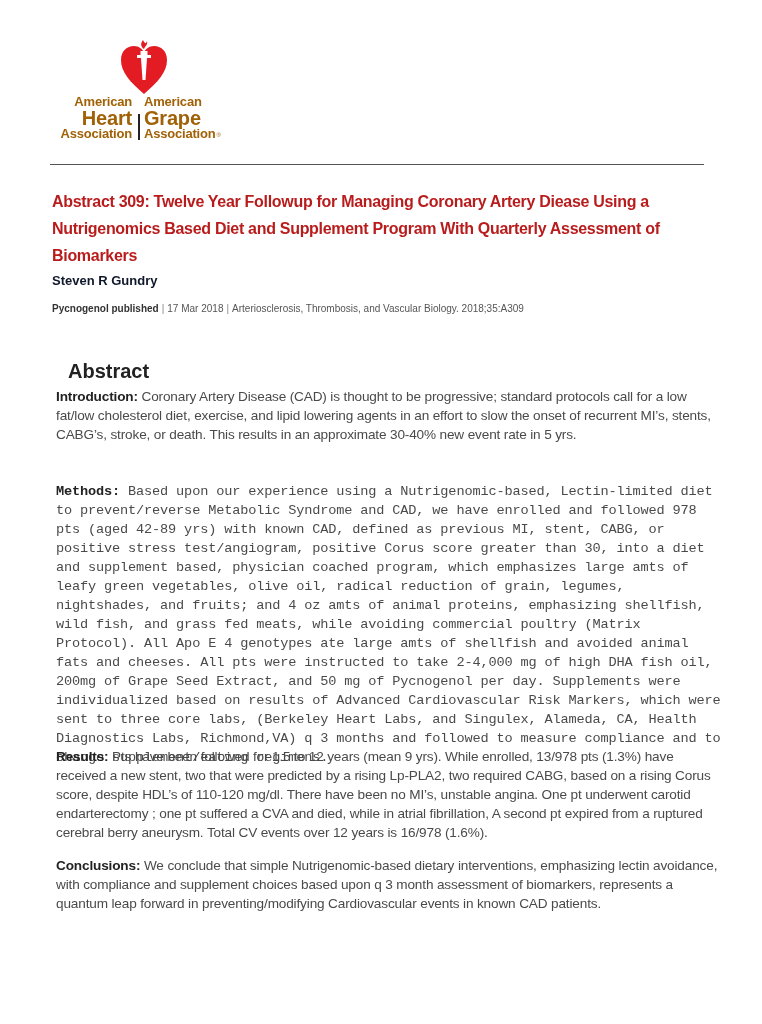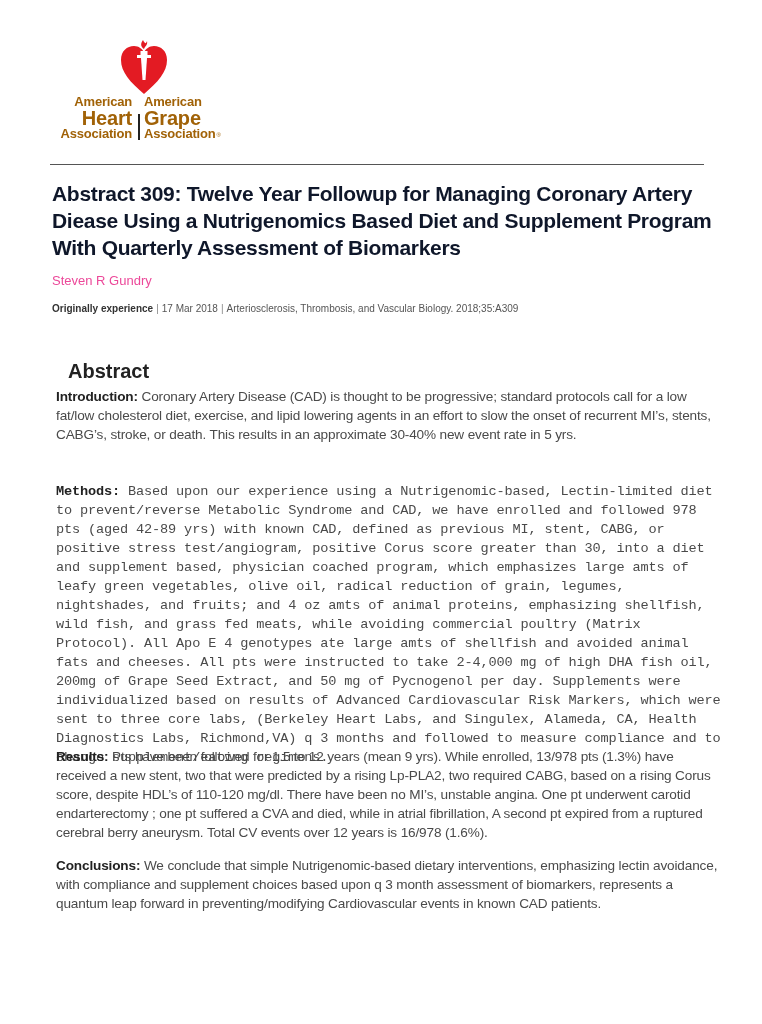--- a/index.html
+++ b/index.html
@@ -68,36 +68,36 @@
       position: absolute;
       left: 50px;
       top: 164px;
       width: 654px;
       height: 1px;
       background: #555;
     }
     .title {
       position: absolute;
       left: 52px;
-      top: 180px;
+      top: 188px;
       width: 670px;
       margin: 0;
-      font-size: 21px;
+      font-size: 16px;
       line-height: 27px;
       font-weight: bold;
-      color: #0f172a;
+      color: #b91c1c;
       letter-spacing: -0.3px;
     }
     .author {
       position: absolute;
       left: 52px;
       top: 273px;
       font-size: 13px;
-      font-weight: normal;
-      color: #ec4899;
+      font-weight: bold;
+      color: #0f172a;
       text-align: right;
     }
     .meta {
       position: absolute;
       left: 52px;
       top: 303px;
       font-size: 10px;
       color: #555;
       white-space: nowrap;
     }
@@ -161,21 +161,21 @@
   </div>
 </div>
 
 <div class="divider"></div>
 
 <h1 class="title">Abstract 309: Twelve Year Followup for Managing Coronary Artery Diease Using a Nutrigenomics Based Diet and Supplement Program With Quarterly Assessment of Biomarkers</h1>
 
 <div class="author">Steven R Gundry</div>
 
 <div class="meta">
-  <span class="label">Originally experience</span><span class="sep">|</span><span>17 Mar 2018</span><span class="sep">|</span><span>Arteriosclerosis, Thrombosis, and Vascular Biology. 2018;35:A309</span>
+  <span class="label">Pycnogenol published</span><span class="sep">|</span><span>17 Mar 2018</span><span class="sep">|</span><span>Arteriosclerosis, Thrombosis, and Vascular Biology. 2018;35:A309</span>
 </div>
 
 <h2 class="abstract-heading">Abstract</h2>
 
 <p class="section" id="intro"><span class="lead">Introduction:</span><span> Coronary Artery Disease (CAD) is thought to be progressive; standard protocols call for a low fat/low cholesterol diet, exercise, and lipid lowering agents in an effort to slow the onset of recurrent MI’s, stents, CABG’s, stroke, or death. This results in an approximate 30-40% new event rate in 5 yrs.</span></p>
 
 <p class="section" id="methods"><span class="lead">Methods:</span><span> Based upon our experience using a Nutrigenomic-based, Lectin-limited diet to prevent/reverse Metabolic Syndrome and CAD, we have enrolled and followed 978 pts (aged 42-89 yrs) with known CAD, defined as previous MI, stent, CABG, or positive stress test/angiogram, positive Corus score greater than 30, into a diet and supplement based, physician coached program, which emphasizes large amts of leafy green vegetables, olive oil, radical reduction of grain, legumes, nightshades, and fruits; and 4 oz amts of animal proteins, emphasizing shellfish, wild fish, and grass fed meats, while avoiding commercial poultry (Matrix Protocol). All Apo E 4 genotypes ate large amts of shellfish and avoided animal fats and cheeses. All pts were instructed to take 2-4,000 mg of high DHA fish oil, 200mg of Grape Seed Extract, and 50 mg of Pycnogenol per day. Supplements were individualized based on results of Advanced Cardiovascular Risk Markers, which were sent to three core labs, (Berkeley Heart Labs, and Singulex, Alameda, CA, Health Diagnostics Labs, Richmond,VA) q 3 months and followed to measure compliance and to change supplement/eating regimens.</span></p>
 
 <p class="section" id="results"><span class="lead">Results:</span><span> Pts have been followed for 1.5 to 12 years (mean 9 yrs). While enrolled, 13/978 pts (1.3%) have received a new stent, two that were predicted by a rising Lp-PLA2, two required CABG, based on a rising Corus score, despite HDL’s of 110-120 mg/dl. There have been no MI’s, unstable angina. One pt underwent carotid endarterectomy ; one pt suffered a CVA and died, while in atrial fibrillation, A second pt expired from a ruptured cerebral berry aneurysm. Total CV events over 12 years is 16/978 (1.6%).</span></p>
 

